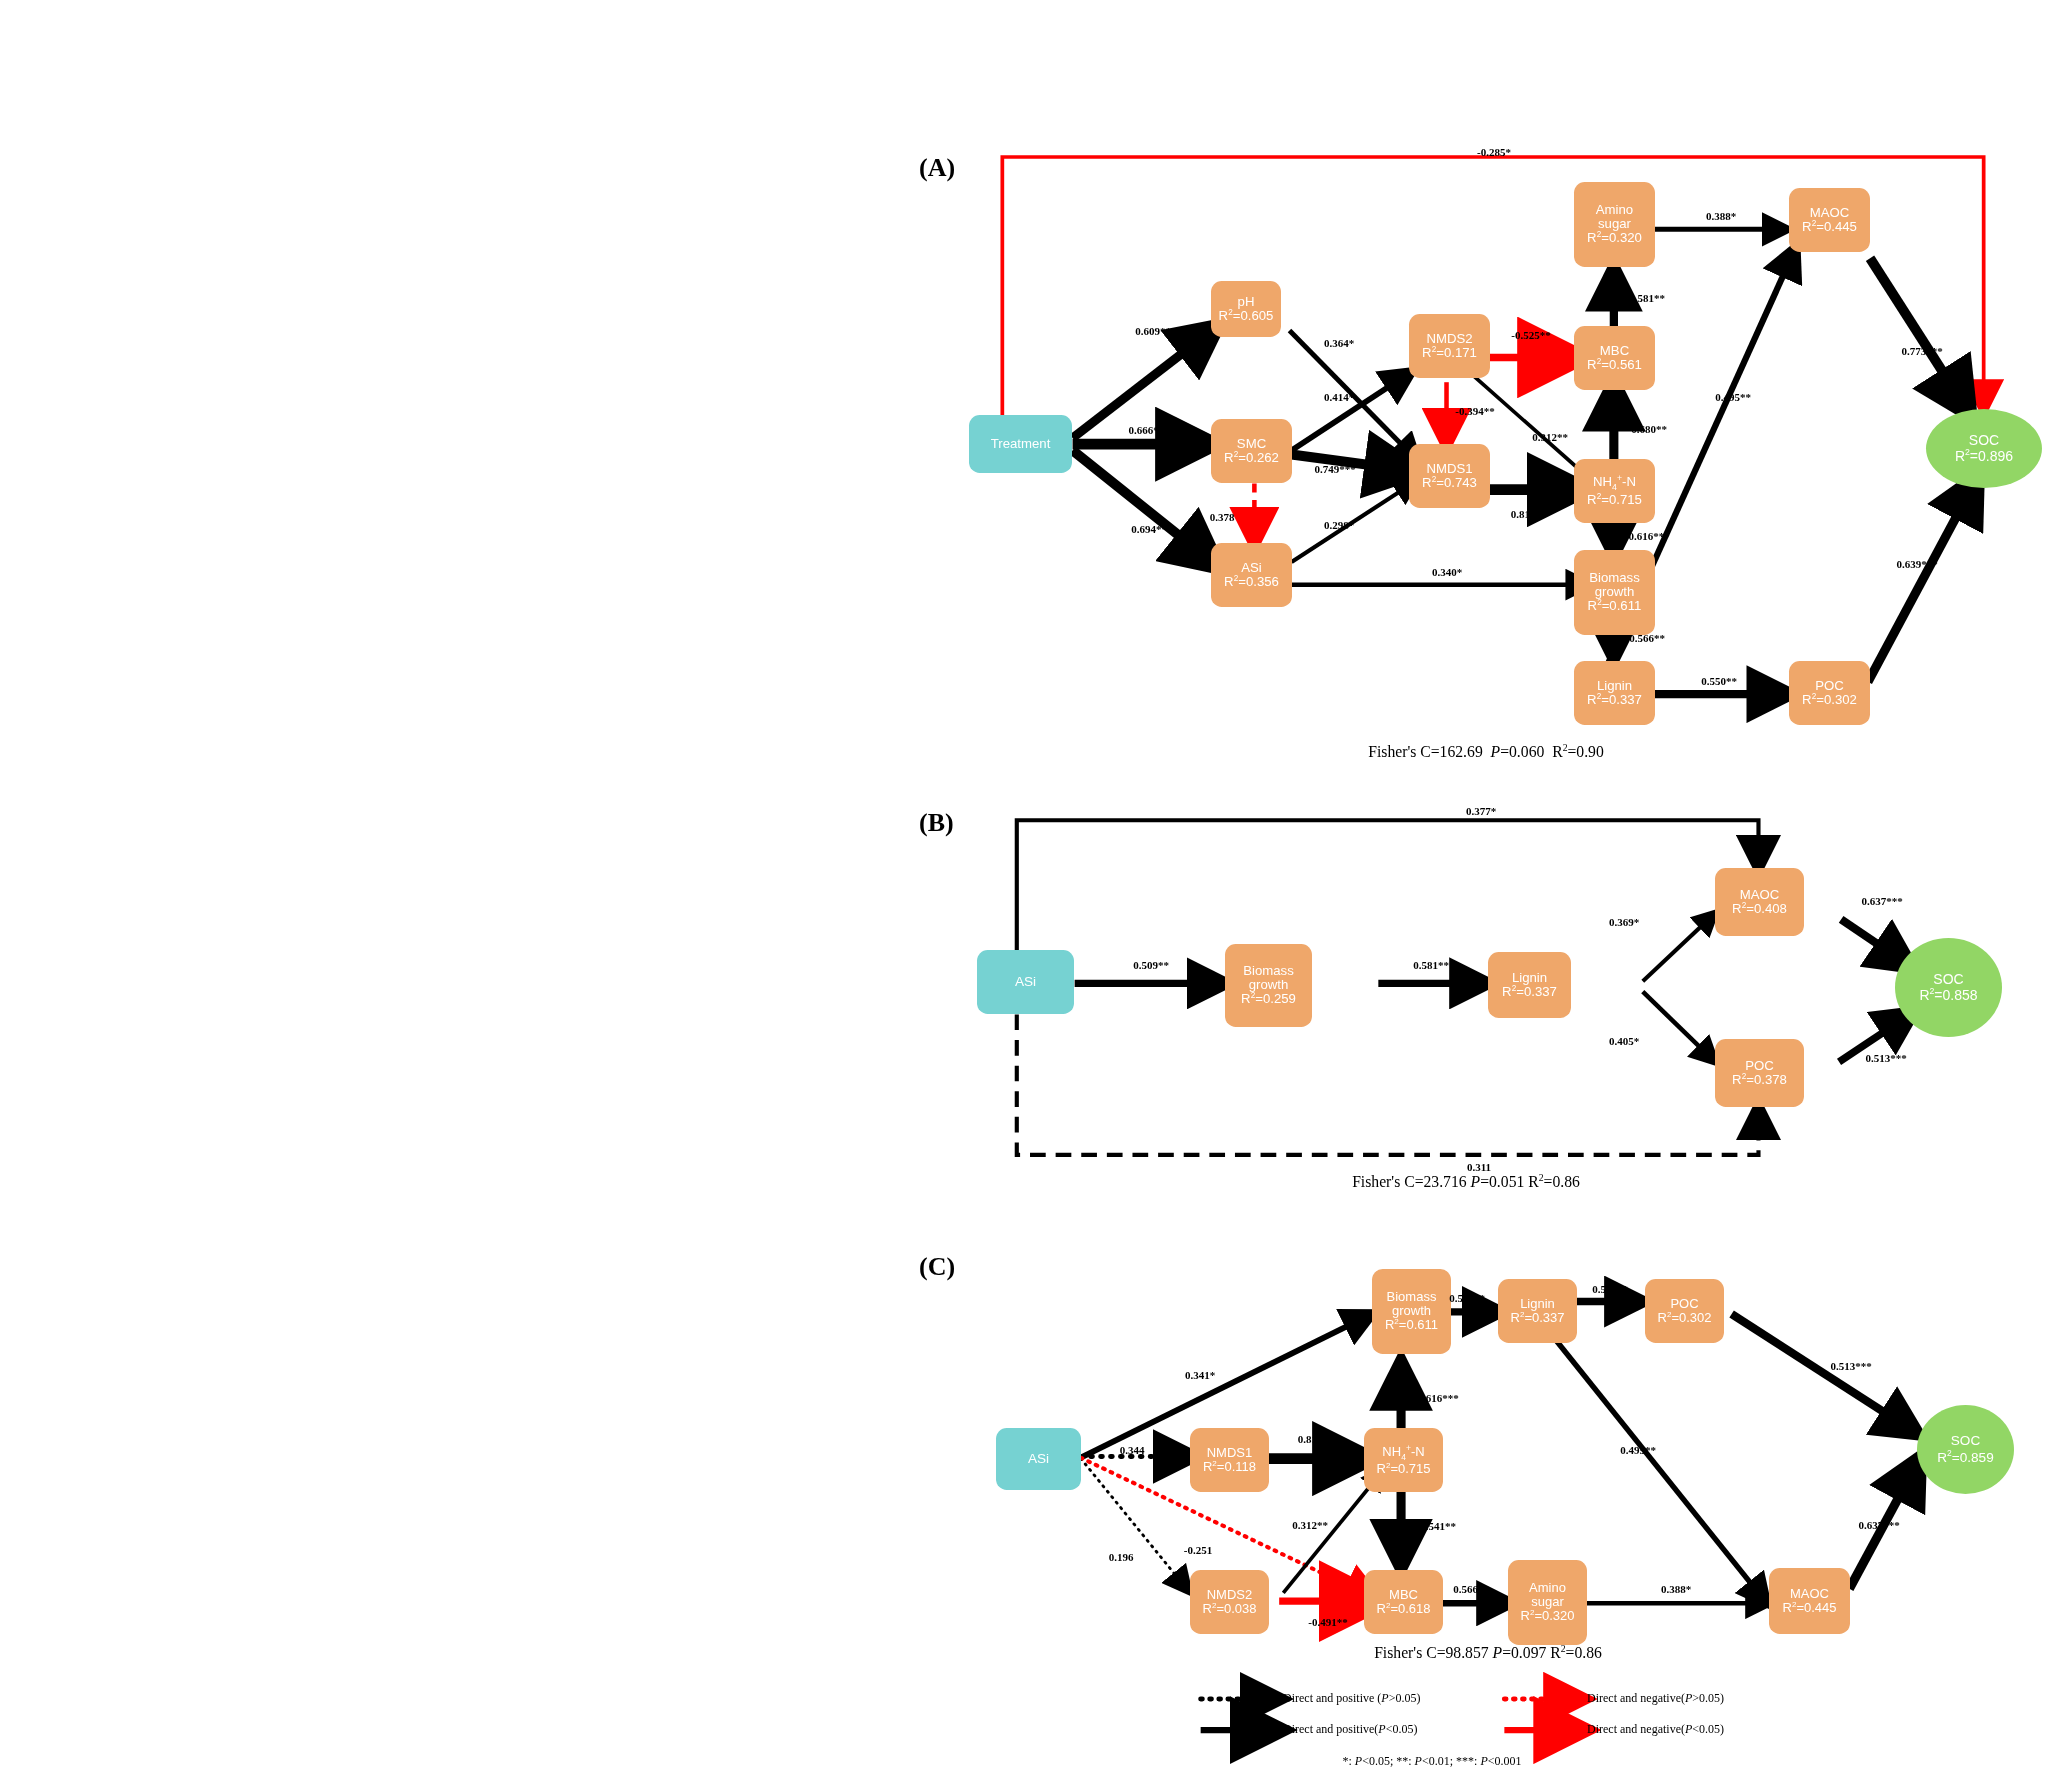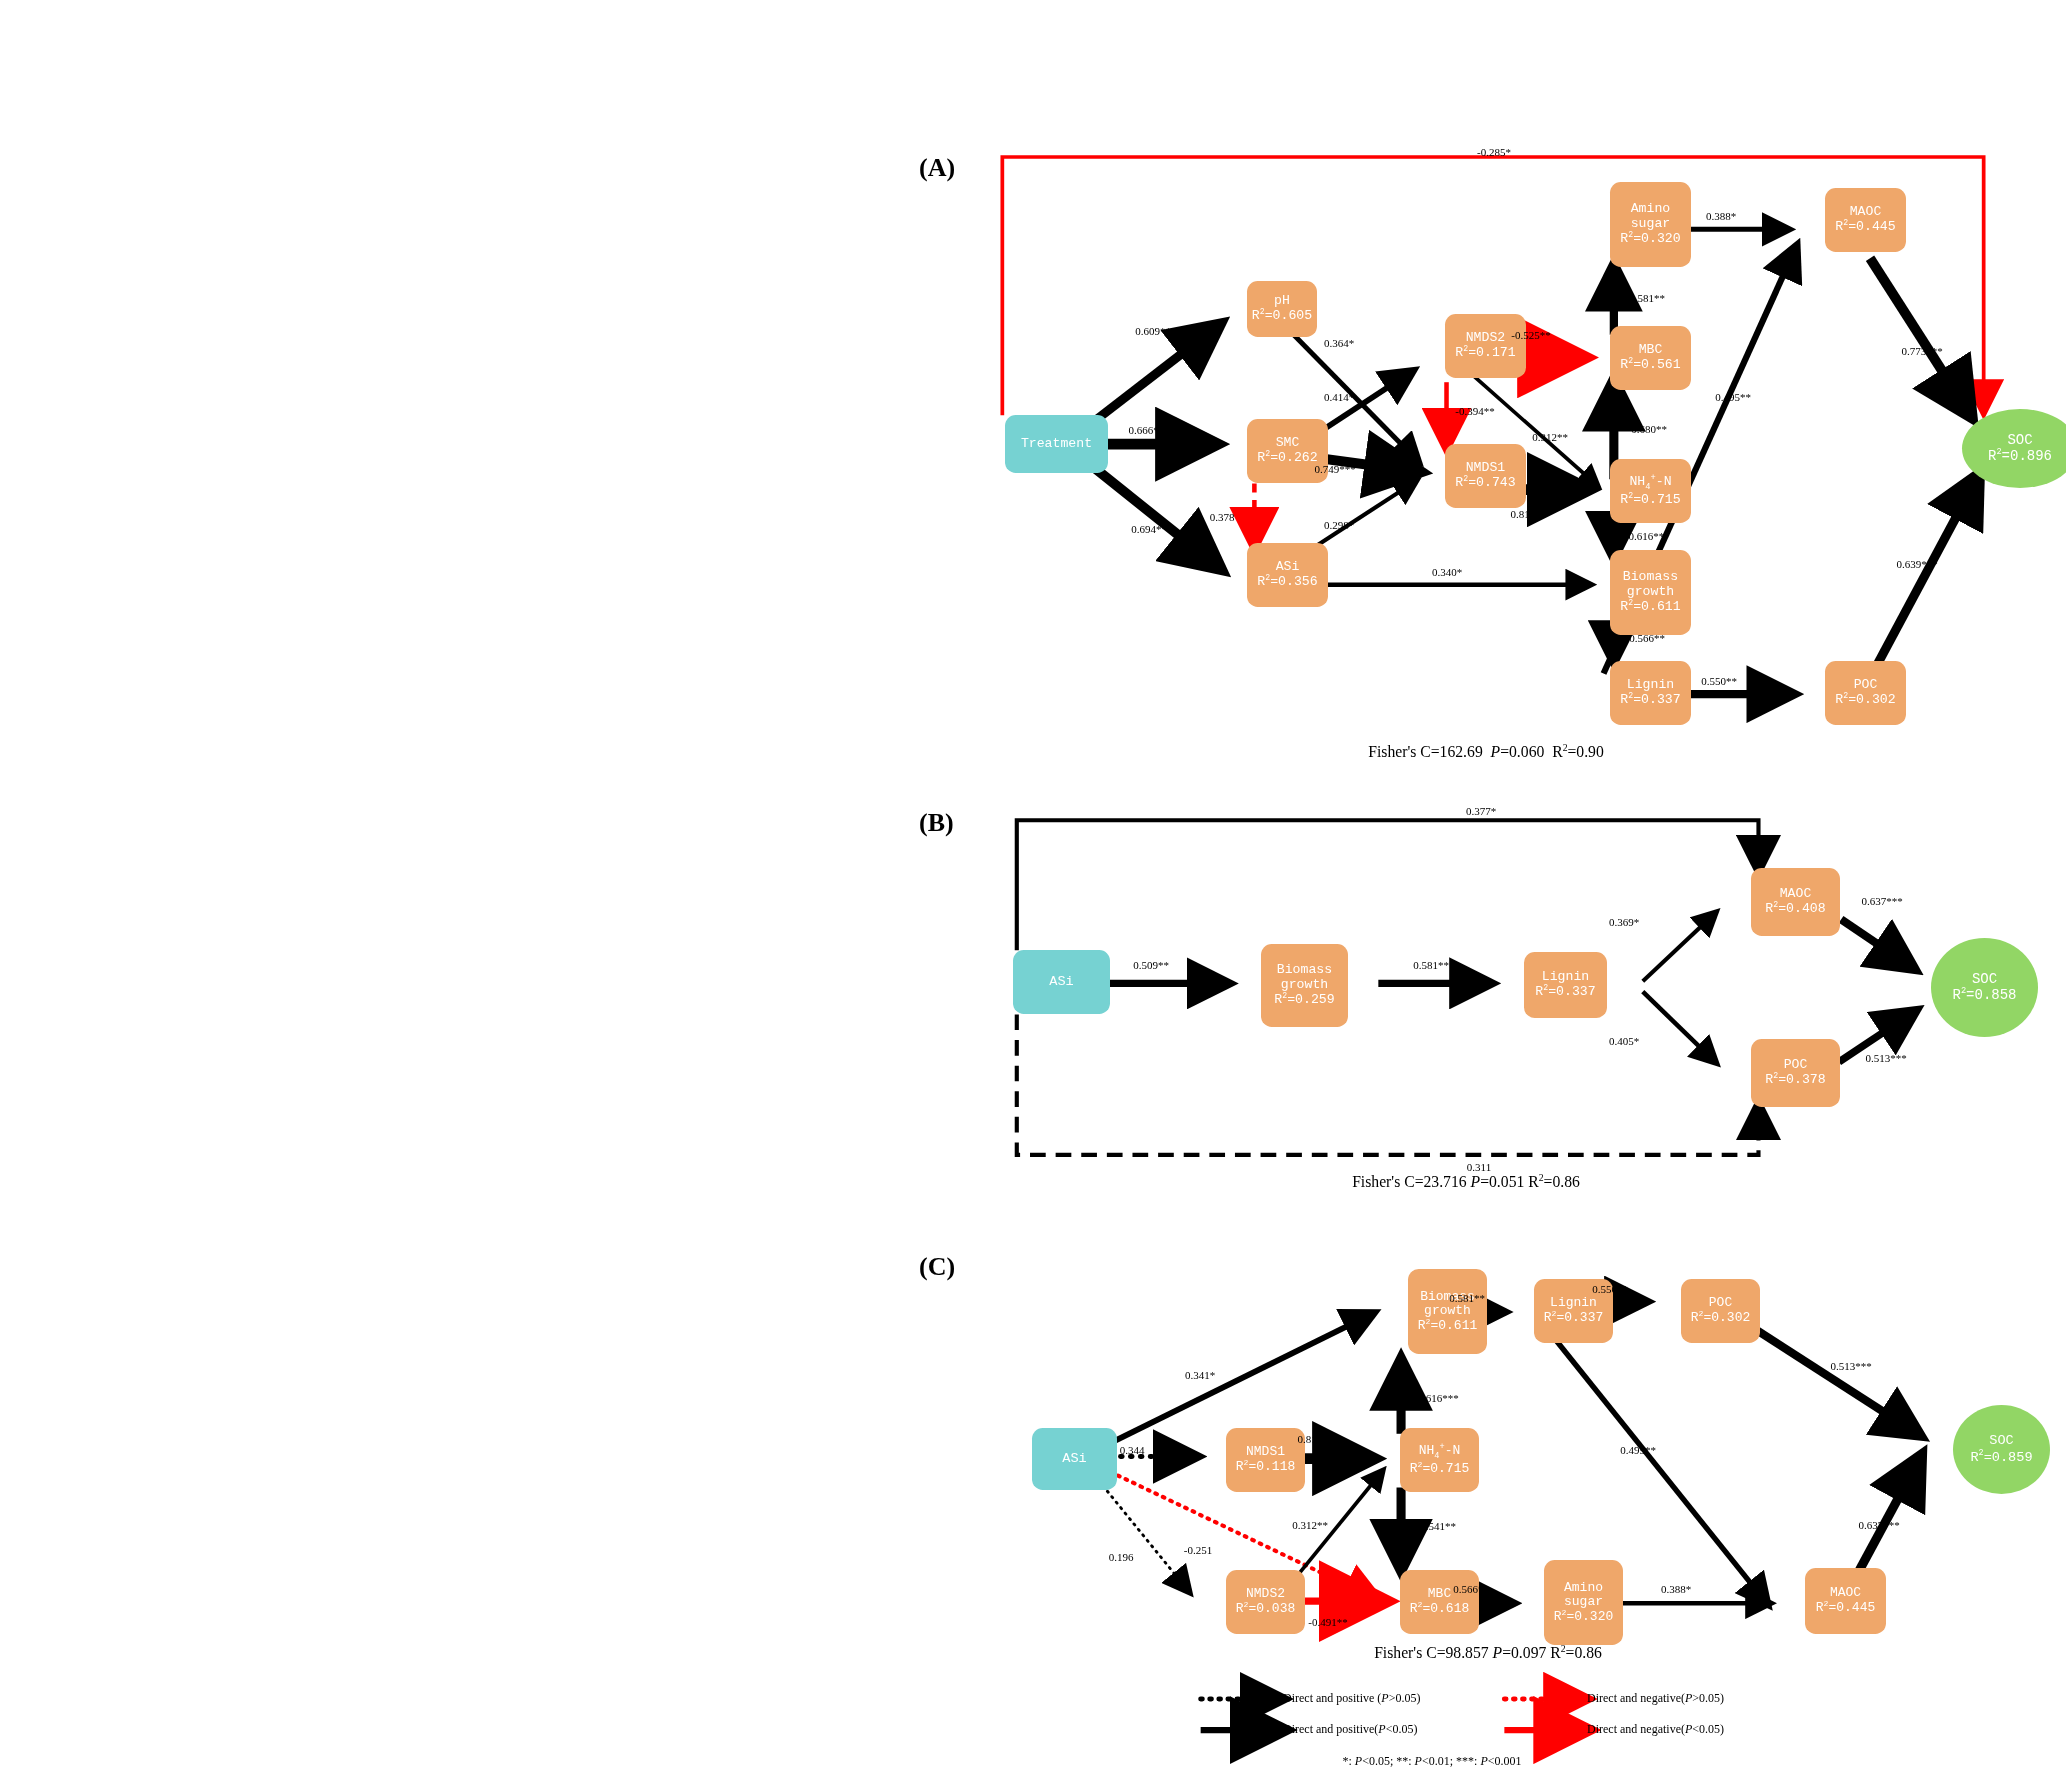--- a/index.html
+++ b/index.html
@@ -2,28 +2,28 @@
 <html style="font-size:6.6px"><head>
 <meta charset="utf-8">
 <style>
   html,body{margin:0;padding:0;background:#ffffff;}
   body{width:3174px;height:1785px;position:relative;overflow:hidden;
        font-family:"Liberation Serif","DejaVu Serif",serif;color:#000;}
   #root{position:absolute;inset:0;}
   svg.layer{position:absolute;left:0;top:0;width:3174px;height:1785px;overflow:visible;}
   .panel-label{position:absolute;font-weight:bold;font-size:26px;font-family:"Liberation Serif",serif;letter-spacing:0px;}
   .node{position:absolute;display:flex;flex-direction:column;align-items:center;justify-content:center;
-        color:#ffffff;text-align:center;line-height:1.08;font-family:Liberation Mono, monospace;margin-left:36px;}
+        color:#ffffff;text-align:center;line-height:1.08;font-family:Liberation Sans, sans-serif;}
   .node.rect{border-radius:10.7px;}
   .node.ellipse{border-radius:50%;}
   .node .n-name{display:block;}
   .node .n-r2{display:block;}
   .n-r2 sup{font-size:0.62em;vertical-align:super;}
   .edgelabel{position:absolute;font-size:11px;white-space:nowrap;color:#000;
-             font-family:"Liberation Serif",serif;transform:translate(-50%,-50%);}
+             font-family:"Liberation Serif",serif;transform:translate(-50%,-50%);font-weight:bold;}
   .fisher{position:absolute;font-size:15.7px;white-space:nowrap;color:#000;
           font-family:"Liberation Serif",serif;transform:translateX(-50%);}
   .fisher i{font-style:italic;}
   .fisher sup{font-size:0.62em;vertical-align:super;}
   .legend-text{position:absolute;font-size:12px;white-space:nowrap;color:#000;
                font-family:"Liberation Serif",serif;}
   .legend-text i{font-style:italic;}
   .sig-note{position:absolute;font-size:12px;white-space:nowrap;color:#000;
             font-family:"Liberation Serif",serif;transform:translateX(-50%);}
   .sig-note i{font-style:italic;}

